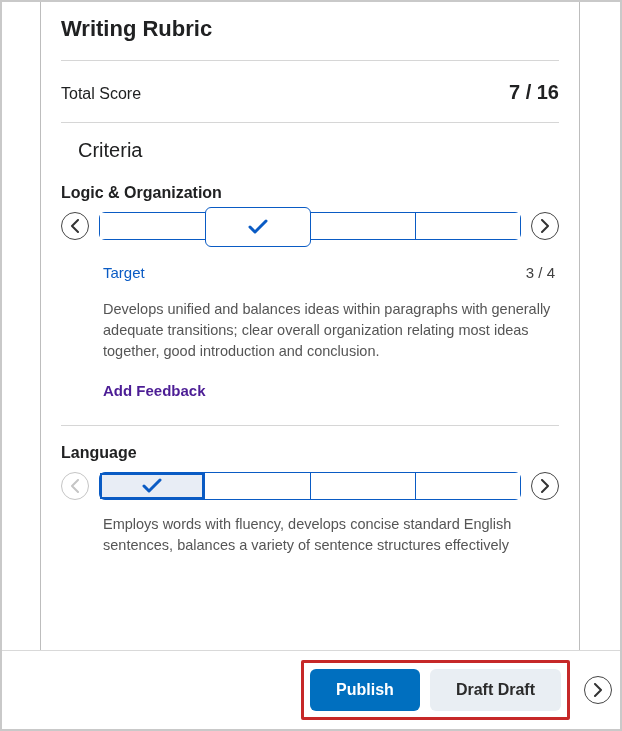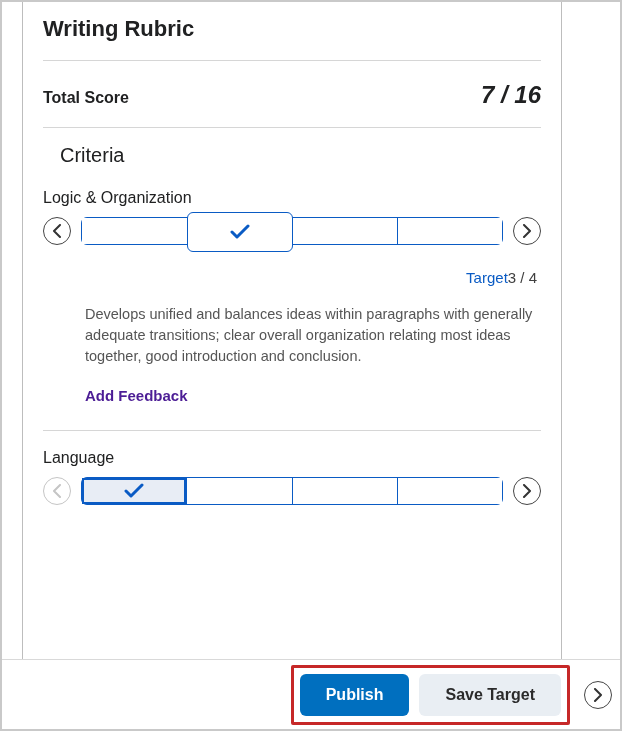--- a/index.html
+++ b/index.html
@@ -12,21 +12,21 @@
   .window {
     width: 622px;
     height: 731px;
     border: 2px solid #c9c9c9;
     position: relative;
     overflow: hidden;
     background: #fff;
   }
   .rubric-panel {
     position: absolute;
-    left: 20px;
+    left: 38px;
     top: 0;
     width: 540px;
     height: 720px;
     border-left: 1px solid #bdbdbd;
     border-right: 1px solid #bdbdbd;
     background: #fff;
     padding: 0 20px;
     overflow: hidden;
   }
   .rubric-title {
@@ -40,35 +40,34 @@
     margin: 0;
   }
   .score-row {
     display: flex;
     justify-content: space-between;
     align-items: baseline;
     padding: 20px 0 18px 0;
   }
   .score-label {
     font-size: 16px;
-    font-weight: 700;
+    font-weight: 400;
   }
   .score-value {
-    font-size: 24px;
-    font-weight: 700;
-    font-style: italic;
+    font-size: 20px;
+    font-weight: 700;
   }
   .criteria-head {
     font-size: 20px;
     font-weight: 400;
     margin: 16px 0 22px 17px;
   }
   .criterion-name {
     font-size: 16px;
-    font-weight: 400;
+    font-weight: 700;
     margin: 16px 0 10px 0;
   }
   .slider-row {
     display: flex;
     align-items: center;
     gap: 10px;
     margin-bottom: 14px;
   }
   .circle-btn {
     width: 28px;
@@ -120,21 +119,21 @@
     background: #e8edf5;
     box-shadow: inset 0 0 0 2px #0a5bc4;
   }
   .check svg { display: block; }
   .detail-block {
     padding-left: 42px;
     padding-right: 4px;
   }
   .level-row {
     display: flex;
-    justify-content: flex-end;
+    justify-content: space-between;
     margin: 24px 0 18px 0;
   }
   .level-name {
     color: #0a5bc4;
     font-size: 15px;
   }
   .level-score {
     color: #404040;
     font-size: 15px;
   }
@@ -150,21 +149,21 @@
     font-size: 15px;
     cursor: pointer;
     margin-bottom: 20px;
     display: inline-block;
   }
   .footer-bar {
     position: absolute;
     left: 0;
     right: 0;
     bottom: 0;
-    height: 70px;
+    height: 79px;
     background: #fff;
     border-top: 1px solid #d9d9d9;
     display: flex;
     align-items: center;
     justify-content: flex-end;
     padding-right: 50px;
   }
   .btn-group {
     display: flex;
     gap: 10px;
@@ -279,29 +278,30 @@
           <div class="seg"></div>
         </div>
         <div class="circle-btn">
           <svg width="10" height="14" viewBox="0 0 10 14">
               <path d="M2 1 L8 7 L2 13" stroke="#333" stroke-width="2" fill="none" stroke-linecap="round" stroke-linejoin="round"></path>
             </svg>
         </div>
       </div>
 
       <div class="detail-block">
+        <div class="level-desc">Employs words with fluency, develops concise standard English sentences, balances a variety of sentence structures effectively</div>
       </div>
     </div>
 
   </div>
 
   <div class="footer-bar">
     <div class="btn-group">
       <button class="btn btn-primary">Publish</button>
-      <button class="btn btn-secondary">Save Target</button>
+      <button class="btn btn-secondary">Draft Draft</button>
     </div>
     <div class="circle-btn footer-next">
       <svg width="10" height="14" viewBox="0 0 10 14">
           <path d="M2 1 L8 7 L2 13" stroke="#333" stroke-width="2" fill="none" stroke-linecap="round" stroke-linejoin="round"></path>
         </svg>
     </div>
   </div>
 
 </div>
 

